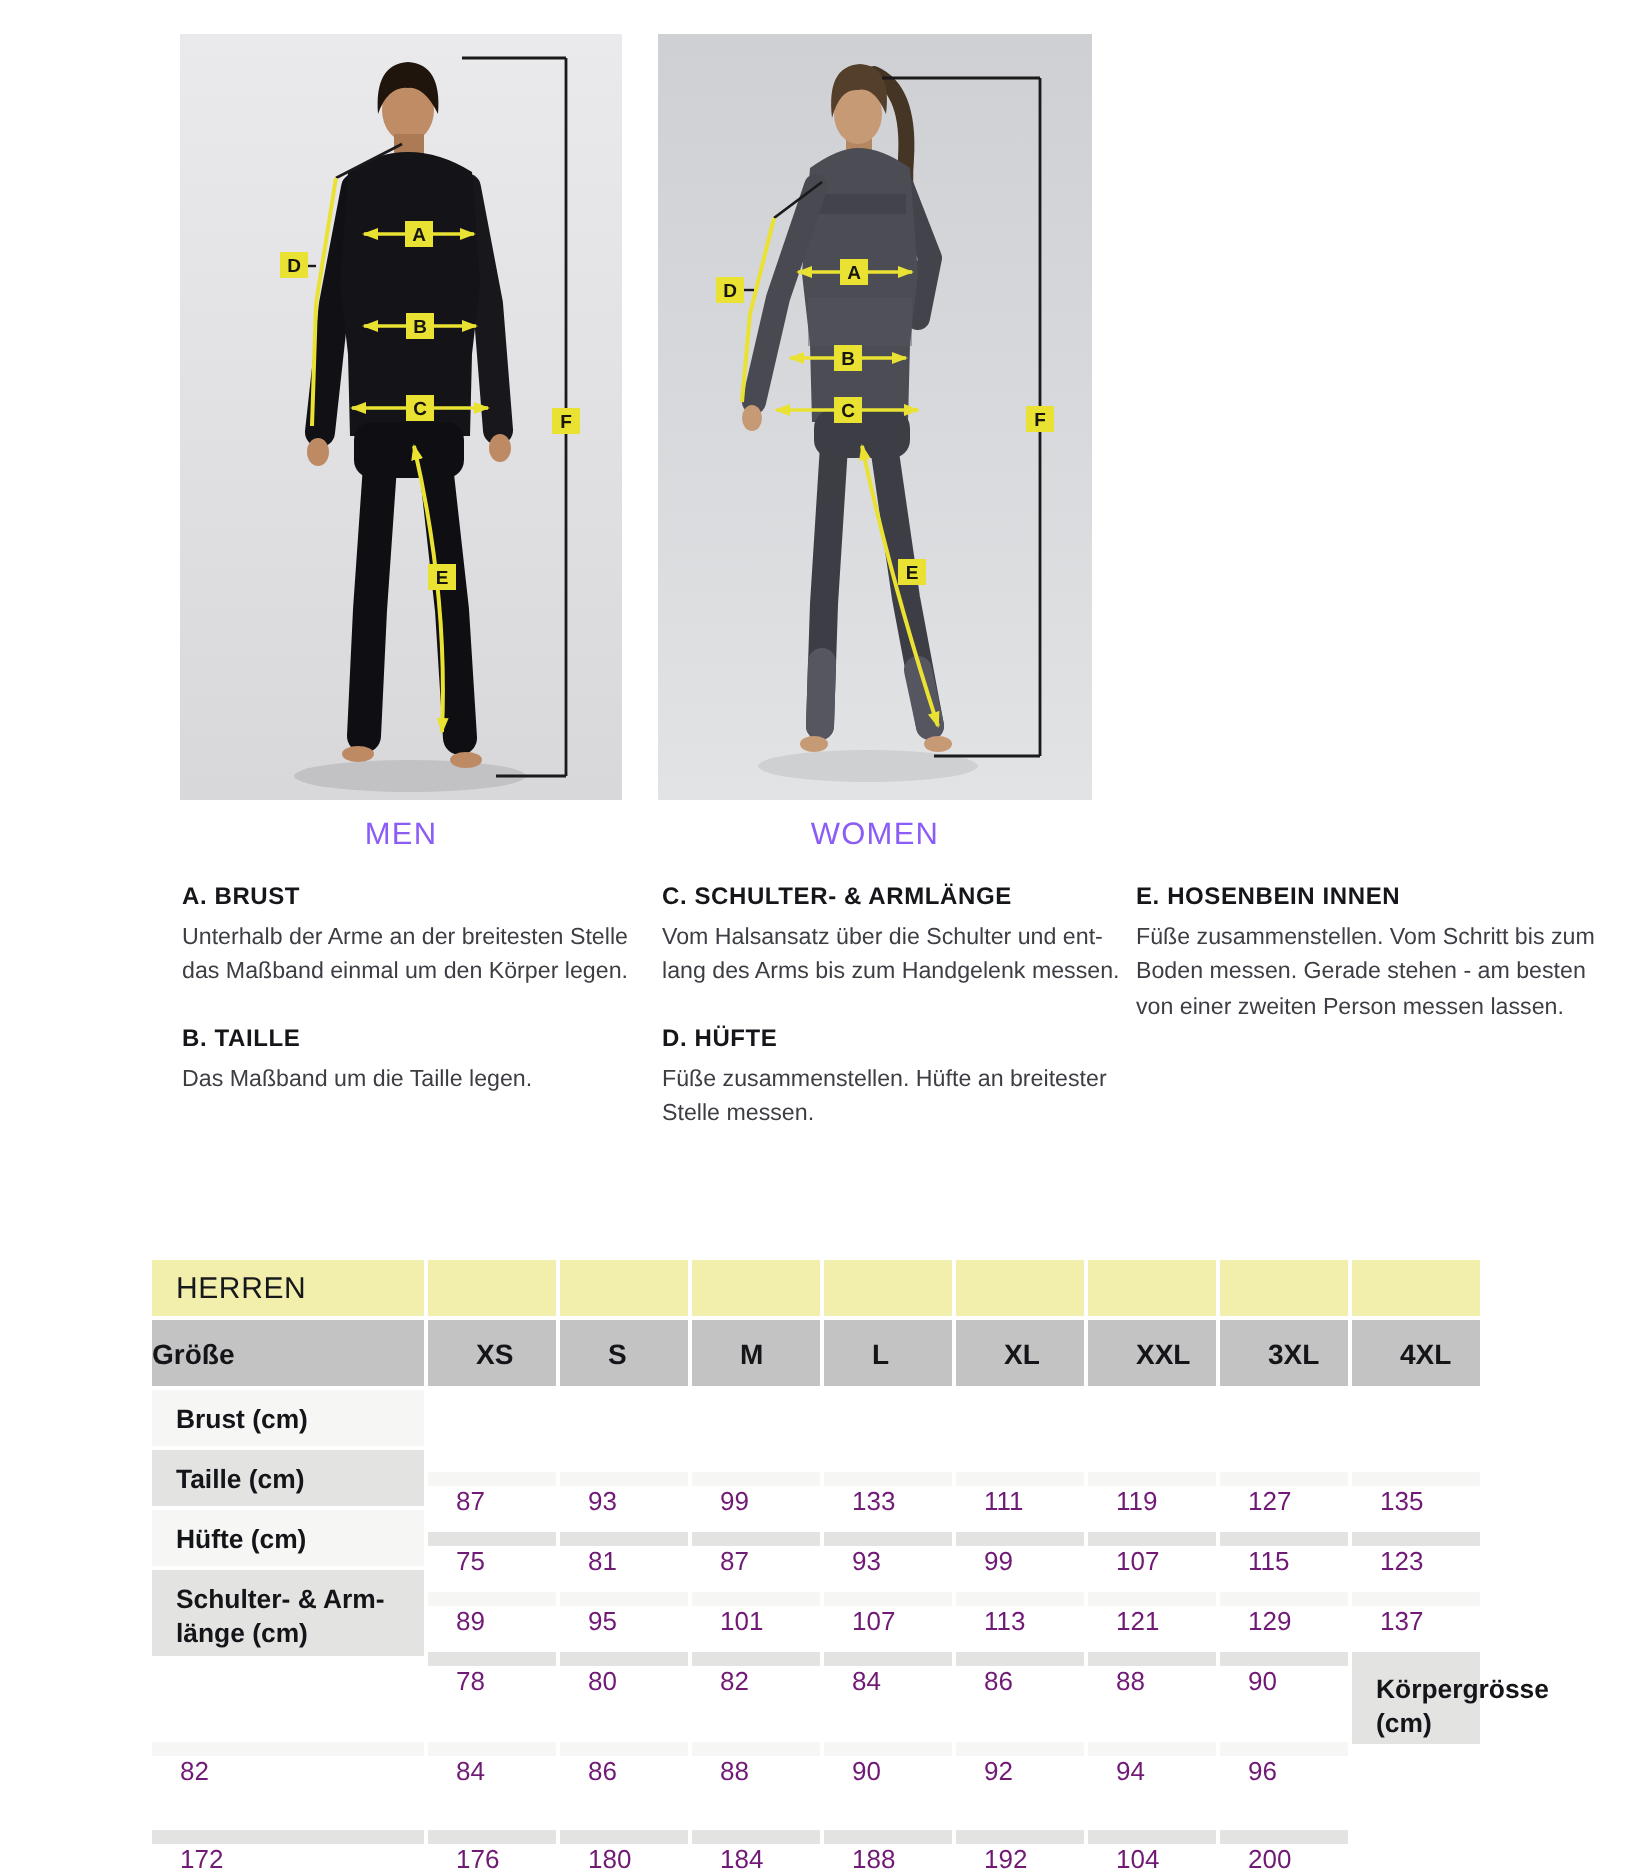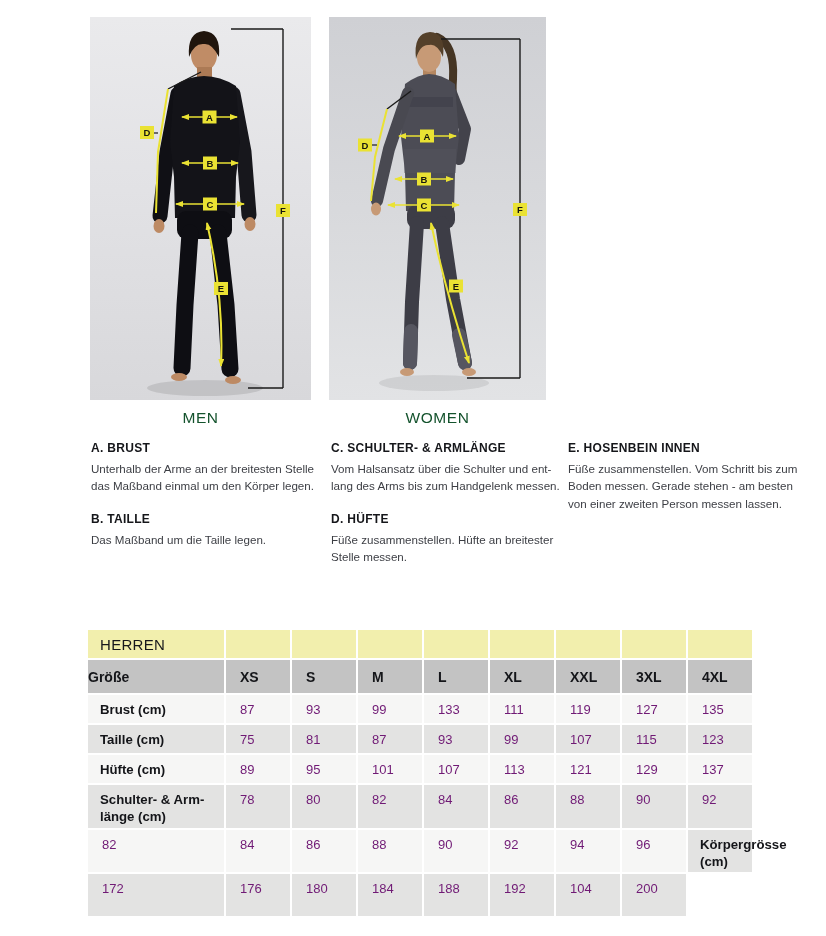--- a/index.html
+++ b/index.html
@@ -7,51 +7,51 @@
     width:826px;height:936px;background:#ffffff;position:relative;overflow:hidden;
     font-family:"Liberation Sans","DejaVu Sans",sans-serif;
     -webkit-font-smoothing:antialiased;
   }
   
   .photo{position:absolute;top:17px;height:383px;overflow:hidden;}
   .photo-men{left:90px;width:221px;background:linear-gradient(180deg,#eaeaec 0%,#e2e2e5 45%,#d8d8db 100%);}
   .photo-women{left:329px;width:217px;background:linear-gradient(180deg,#cfd0d4 0%,#d8d9dc 50%,#e2e3e5 100%);}
   .photo svg{display:block;width:100%;height:100%;}
   .photo-caption{
-    position:absolute;top:409px;text-align:center;font-size:15.5px;letter-spacing:.6px;color:#14532d;
+    position:absolute;top:409px;text-align:center;font-size:15.5px;letter-spacing:.6px;color:#8b5cf6;
   }
   .caption-men{left:90px;width:221px;}
   .caption-women{left:329px;width:217px;}
   
   .instructions{
     position:absolute;left:91px;top:441px;width:712px;
     display:grid;grid-template-columns:240px 237px 235px;
   }
   .instr-block h4{
     margin:0 0 5px 0;font-size:12px;font-weight:bold;color:#15161a;letter-spacing:.3px;
   }
   .instr-block p{
     margin:0 0 17px 0;font-size:11.6px;line-height:17.4px;color:#3c3e44;max-width:237px;
   }
   
   .size-table{
-    position:absolute;left:88px;top:630px;width:664px;
+    position:absolute;left:76px;top:630px;width:664px;
     display:grid;grid-template-columns:136px repeat(8,64px);
     grid-template-rows:28px 33px 28px 28px 28px 43px 42px 42px;
     gap:2px;
   }
   .cell{box-sizing:border-box;display:flex;align-items:flex-start;}
   .vcenter{align-items:center;}
   .title-cell{background:#f2efad;}
   .title-text{font-size:15px;color:#17181c;letter-spacing:.3px;padding-left:12px;}
   .head-cell{background:#c3c3c3;font-weight:bold;font-size:14px;color:#141519;}
   .label-col{}
-  .size-col{padding-left:14px;}
+  .size-col{padding-left:24px;}
   .label-cell{font-weight:bold;font-size:13.2px;line-height:17px;color:#141519;padding:6px 14px 0 12px;}
-  .value-cell{font-size:13px;color:#701a75;padding:7px 0 0 14px;}
+  .value-cell{font-size:13px;color:#701a75;padding:7px 0 0 14px;margin-top:41px;}
   .light{background:#f6f6f5;}
   .dark{background:#e3e3e2;}
   
   .mk-text{font-size:9.5px;font-weight:bold;fill:#16160e;text-anchor:middle;}
 </style>
 </head>
 <body>
 
 <div class="photo photo-men">
   <svg viewBox="0 0 221 383">

